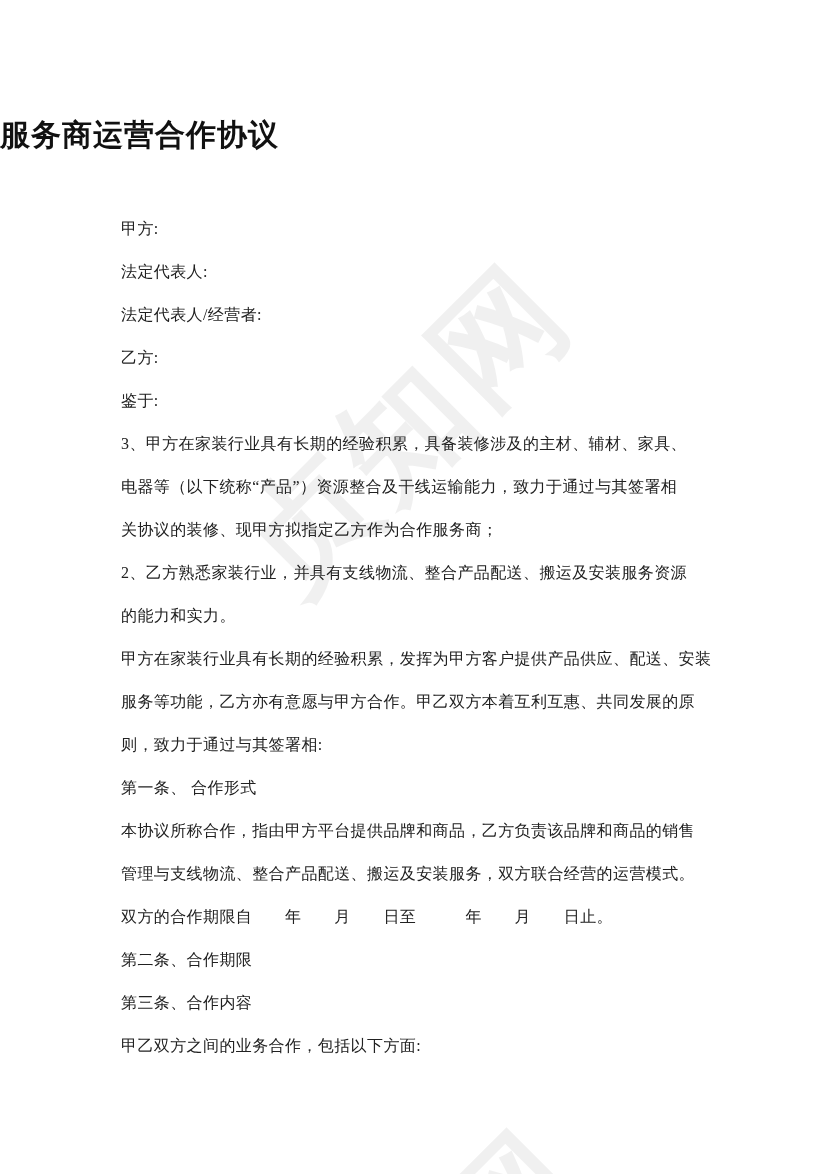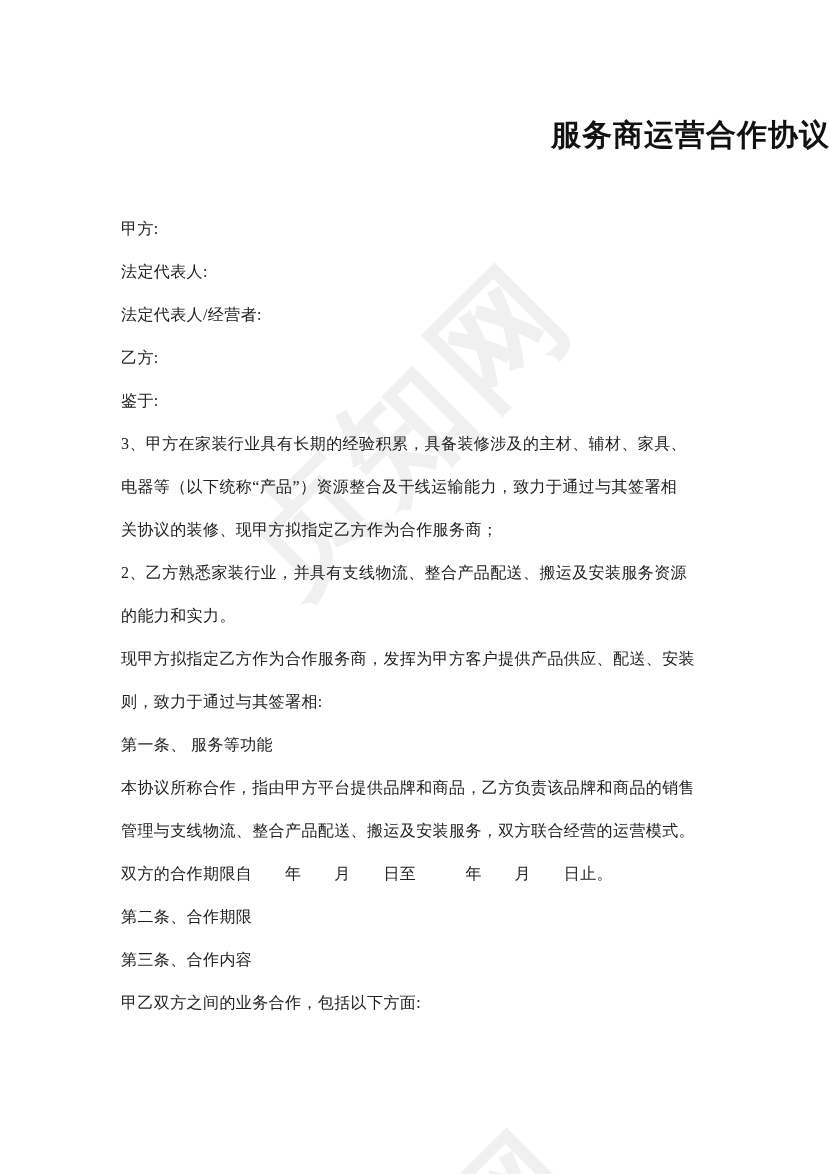--- a/index.html
+++ b/index.html
@@ -25,21 +25,21 @@
     z-index: 0;
   }
   .wm-main { left: 408px; top: 430px; }
   .wm-bottom { left: 420px; top: 1295px; }
   .doc-title {
     position: relative;
     z-index: 1;
     margin: 112px 0 0 0;
     height: 46px;
     line-height: 46px;
-    text-align: right;
+    text-align: left;
     font-size: 30px;
     font-weight: 700;
     letter-spacing: 1px;
     color: #111111;
   }
   .doc-body {
     position: relative;
     z-index: 1;
     margin: 50px 0 0 121px;
     width: 592px;
@@ -69,23 +69,24 @@
     <div class="doc-line">甲方:</div>
     <div class="doc-line">法定代表人:</div>
     <div class="doc-line">法定代表人/经营者:</div>
     <div class="doc-line">乙方:</div>
     <div class="doc-line">鉴于:</div>
     <div class="doc-line">3、甲方在家装行业具有长期的经验积累，具备装修涉及的主材、辅材、家具、</div>
     <div class="doc-line">电器等（以下统称“产品”）资源整合及干线运输能力，致力于通过与其签署相</div>
     <div class="doc-line">关协议的装修、现甲方拟指定乙方作为合作服务商；</div>
     <div class="doc-line">2、乙方熟悉家装行业，并具有支线物流、整合产品配送、搬运及安装服务资源</div>
     <div class="doc-line">的能力和实力。</div>
-    <div class="doc-line">现甲方拟指定乙方作为合作服务商，发挥为甲方客户提供产品供应、配送、安装</div>
+    <div class="doc-line">甲方在家装行业具有长期的经验积累，发挥为甲方客户提供产品供应、配送、安装</div>
+    <div class="doc-line">服务等功能，乙方亦有意愿与甲方合作。甲乙双方本着互利互惠、共同发展的原</div>
     <div class="doc-line">则，致力于通过与其签署相:</div>
-    <div class="doc-line">第一条、 服务等功能</div>
+    <div class="doc-line">第一条、 合作形式</div>
     <div class="doc-line">本协议所称合作，指由甲方平台提供品牌和商品，乙方负责该品牌和商品的销售</div>
     <div class="doc-line">管理与支线物流、整合产品配送、搬运及安装服务，双方联合经营的运营模式。</div>
     <div class="doc-line">双方的合作期限自　　年　　月　　日至　　　年　　月　　日止。</div>
     <div class="doc-line">第二条、合作期限</div>
     <div class="doc-line">第三条、合作内容</div>
     <div class="doc-line">甲乙双方之间的业务合作，包括以下方面:</div>
   </div>
 
 </div>
 

